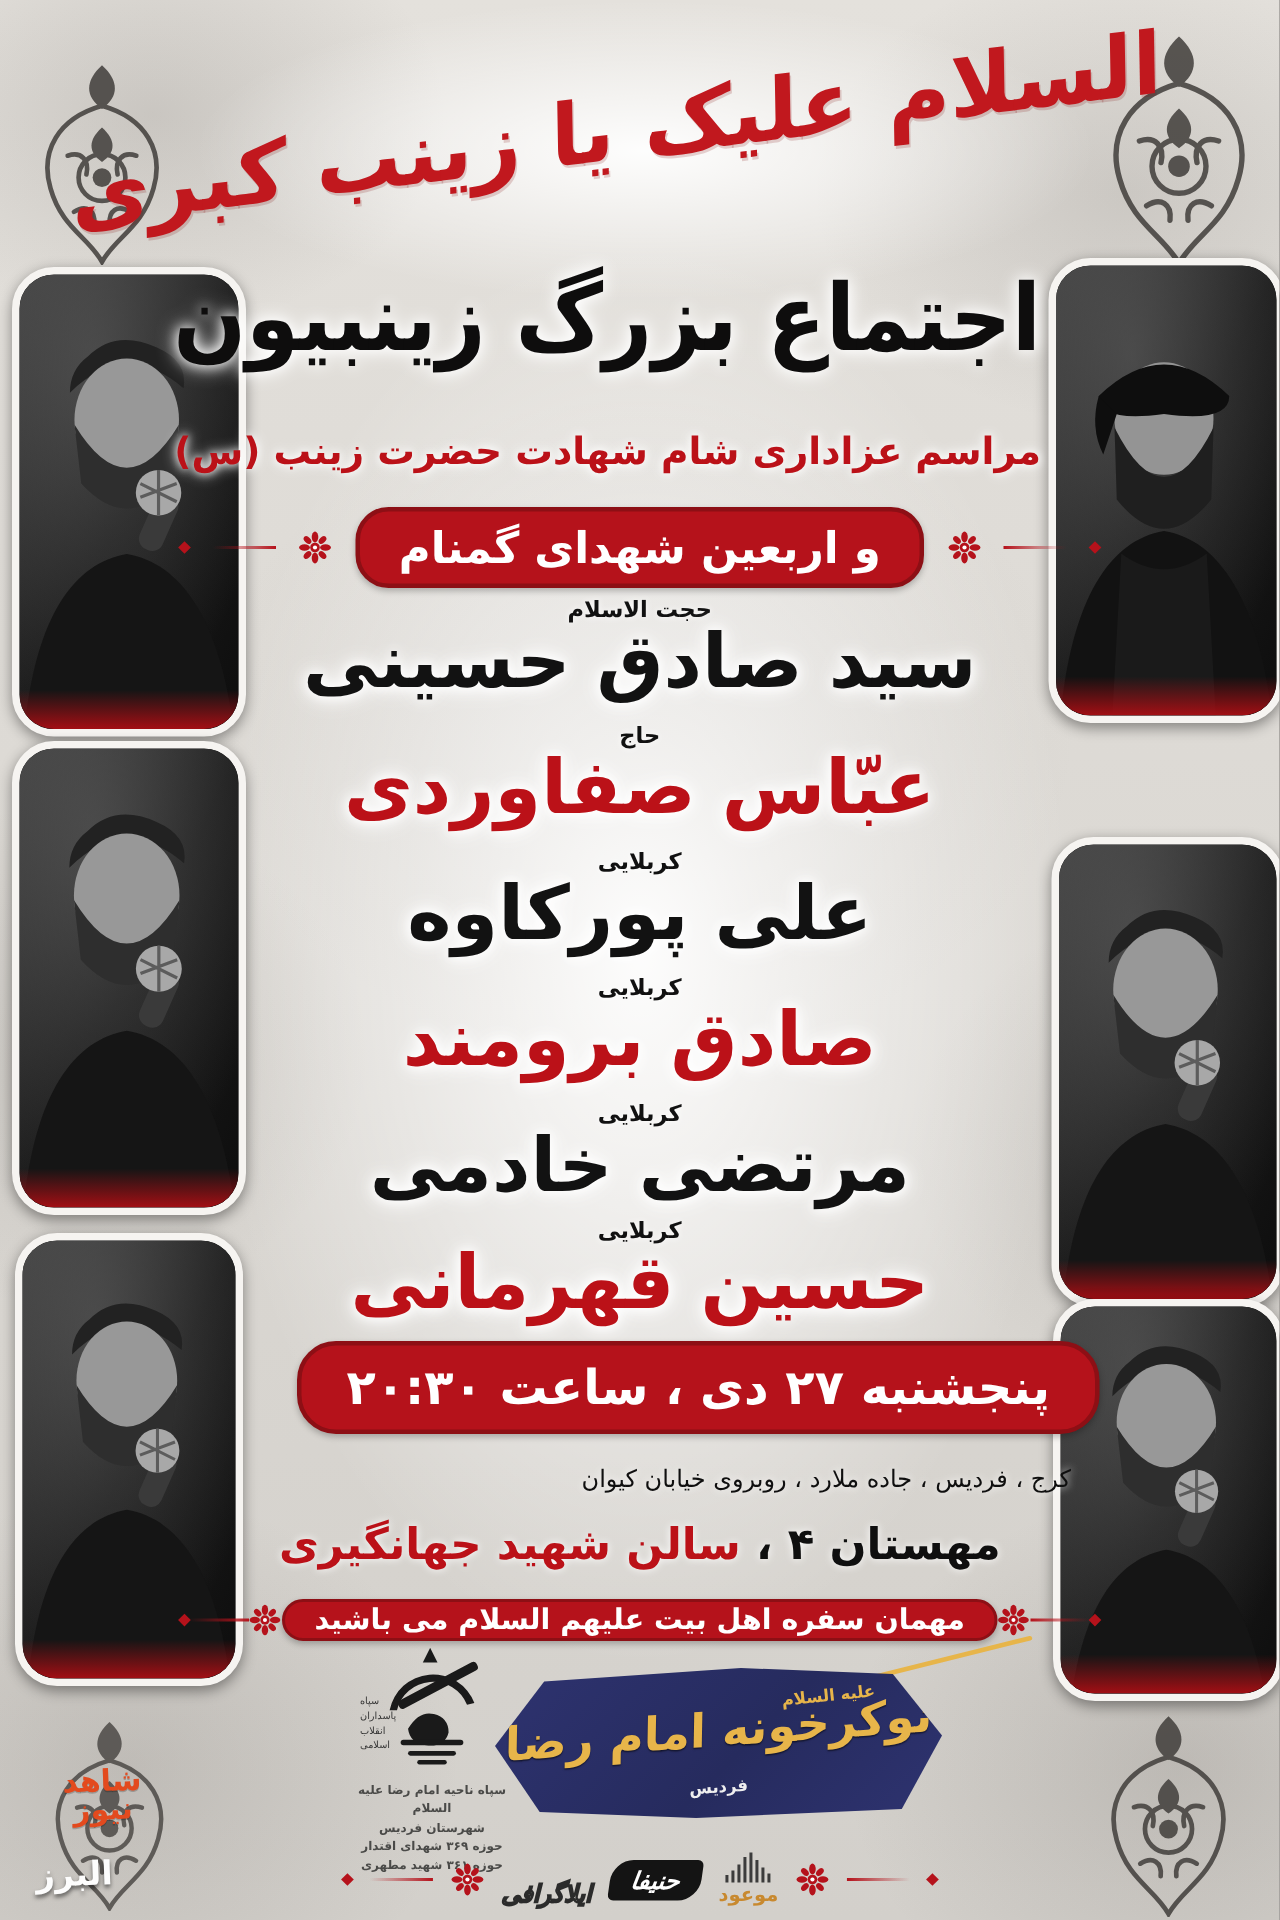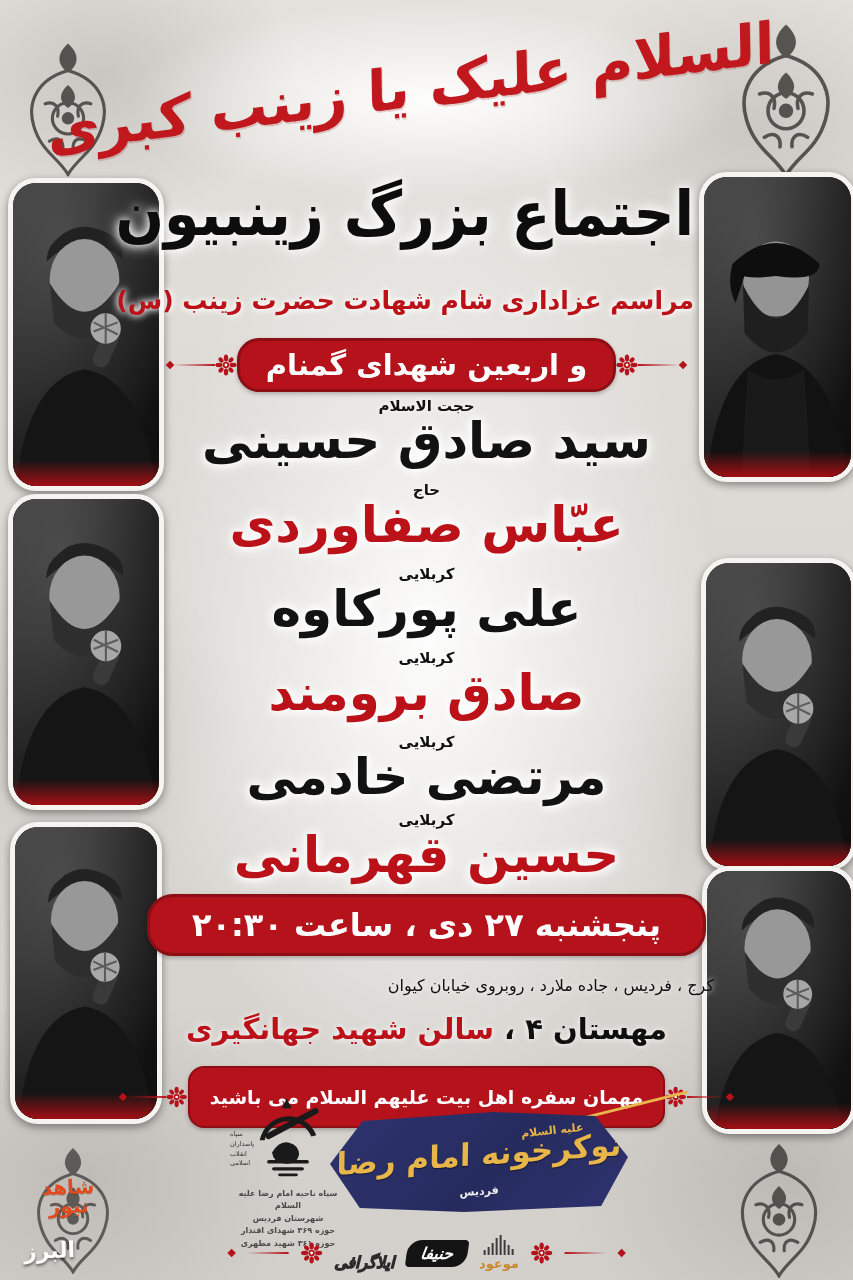--- a/index.html
+++ b/index.html
@@ -39,33 +39,33 @@
     transform:scaleY(1.08);
     text-shadow:0 0 8px #fff,0 0 14px #fff;
   }
   .subtitle{
     position:absolute; top:286px; left:159px; width:535px; text-align:left;
     font-size:25px; font-weight:bold; color:#bb1118; white-space:nowrap;
     text-shadow:0 0 6px #fff,0 0 10px #fff;
   }
 
   
-  .pill-row{position:absolute;left:120px;width:613px;display:flex;align-items:center;justify-content:center;}
+  .pill-row{position:absolute;left:120px;width:613px;display:flex;align-items:center;justify-content:space-between;}
   .pill{
     background:#b5121b; color:#fff; font-weight:bold;
     border:3px solid #8d0f15; border-radius:22px;
     padding:7px 26px; white-space:nowrap;
     box-shadow:0 2px 4px rgba(0,0,0,.25);
   }
   .arbaeen-row{top:338px;}
   .arbaeen-row .pill{font-size:29px;}
   .guest-row{top:1066px;}
-  .guest-row .pill{font-size:19px;padding:18px 20px;border-radius:16px;border-width:2px;}
+  .guest-row .pill{font-size:19px;padding:1px 20px;border-radius:16px;border-width:2px;}
   .date-row{top:894px;}
-  .date-row .pill{font-size:32px;padding:9px 42px;border-radius:26px;}
+  .date-row .pill{font-size:32px;padding:9px 30px;border-radius:26px;}
 
   .div-line{width:42px;height:2px;background:linear-gradient(90deg,transparent,#b5121b);}
   .div-line.rev{background:linear-gradient(90deg,#b5121b,transparent);}
   .div-dot{width:6px;height:6px;background:#b5121b;transform:rotate(45deg);}
   .rosette{width:22px;height:22px;}
 
   
   .speaker{position:absolute;left:159px;width:535px;text-align:center;}
   .speaker .honorific{
     display:block;font-size:15px;font-weight:bold;color:#111;
@@ -101,21 +101,21 @@
   }
   .photo svg{display:block;width:100%;height:100%;}
   .photo::after{
     content:"";position:absolute;left:0;right:0;bottom:0;height:26px;
     background:linear-gradient(to top, rgba(178,14,20,.9), rgba(178,14,20,0));
   }
 
   
   .sepah{position:absolute;left:228px;top:1096px;width:120px;text-align:center;}
   .sepah .emblem{width:86px;height:86px;margin:0 auto;}
-  .sepah .ew{position:absolute;top:34px;left:2px;font-size:6.5px;color:#333;line-height:1.5;text-align:left;}
+  .sepah .ew{position:absolute;top:34px;left:12px;font-size:6.5px;color:#333;line-height:1.5;text-align:left;}
   .sepah .slines{font-size:8px;font-weight:bold;color:#4a4a48;line-height:1.55;margin-top:2px;}
   .sepah .slines span{display:block;}
 
   .heyat{
     position:absolute;left:330px;top:1112px;width:298px;height:100px;
     background:linear-gradient(135deg,#2e3370 0%, #262b5e 55%, #2e3370 100%);
     clip-path:polygon(0% 52%, 11% 9%, 55% 0%, 89% 4%, 100% 45%, 91% 94%, 45% 100%, 10% 96%);
     box-shadow:0 3px 6px rgba(0,0,0,.3);
   }
   .heyat .gold-main{

